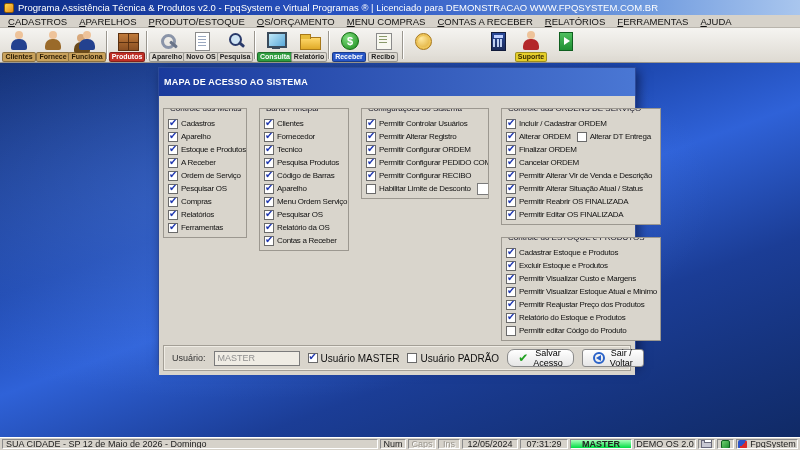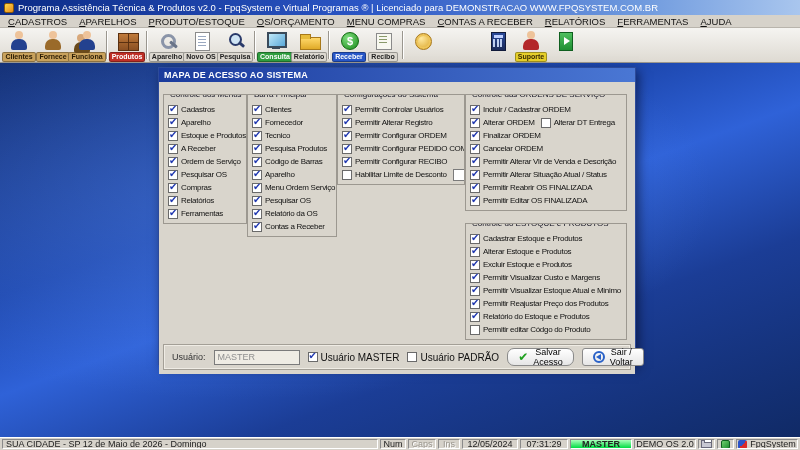--- a/index.html
+++ b/index.html
@@ -69,24 +69,24 @@
   
   #desktop { flex:1; position:relative;
     background:
       radial-gradient(ellipse at 30% 35%, rgba(110,160,255,.35), transparent 60%),
       linear-gradient(160deg,#0f2a6e 0%,#1d47ae 35%,#2f62d8 50%,#1b3d96 70%,#102a66 100%); }
 
   
   #dialog { position:absolute; left:158px; top:4px; width:478px; height:298px; display:flex; flex-direction:column;
     border:1px solid #24folder? } 
   #dialog { border:1px solid #2c4a9a; box-shadow:3px 4px 10px rgba(0,0,20,.5); }
-  .dlg-title { height:14px; flex:none; display:flex; align-items:center; padding:0 5px;
+  .dlg-title { height:28px; flex:none; display:flex; align-items:center; padding:0 5px;
     background:linear-gradient(90deg,#1a3a9c,#4a77d4); color:#fff; font-size:9px; font-weight:bold; letter-spacing:.2px; }
   .dlg-body { flex:1; background:#d9d5cc; padding:8px 4px 4px; display:flex; flex-direction:column; gap:4px; }
-  .cols { display:flex; gap:0; flex:1; align-items:flex-start; }
+  .cols { display:flex; gap:12px; flex:1; align-items:flex-start; }
   .col { display:flex; flex-direction:column; gap:8px; }
   #col1 { width:84px; } #col2 { width:90px; } #col3 { width:128px; } #col4 { width:162px; }
 
   .group { border:1px solid #9c9890; position:relative; padding:8px 3px 3px 4px; width:100%; overflow:hidden; background:#d9d5cc; }
   .gtitle { position:absolute; top:-1px; left:4px; transform:translateY(-45%);
     background:#d9d5cc; font-size:8px; padding:0 2px; white-space:nowrap; color:#101020; }
   .group { margin-top:4px; }
 
   .cbrow { display:flex; align-items:center; gap:6px; }
   .cb { display:flex; align-items:center; gap:3px; height:13px; cursor:default; }
@@ -437,26 +437,20 @@
                     <span class="lbl">Permitir Editar OS FINALIZADA</span>
                   </div>
                 </div>
               </div>
               <div class="group">
                 <div class="gtitle">Controle do ESTOQUE e PRODUTOS</div>
                 <div class="cbrow">
                   <div class="cb checked">
                     <span class="box"></span>
                     <span class="lbl">Cadastrar Estoque e Produtos</span>
-                  </div>
-                </div>
-                <div class="cbrow">
-                  <div class="cb checked">
-                    <span class="box"></span>
-                    <span class="lbl">Alterar Estoque e Produtos</span>
                   </div>
                 </div>
                 <div class="cbrow">
                   <div class="cb checked">
                     <span class="box"></span>
                     <span class="lbl">Excluir Estoque e Produtos</span>
                   </div>
                 </div>
                 <div class="cbrow">
                   <div class="cb checked">

